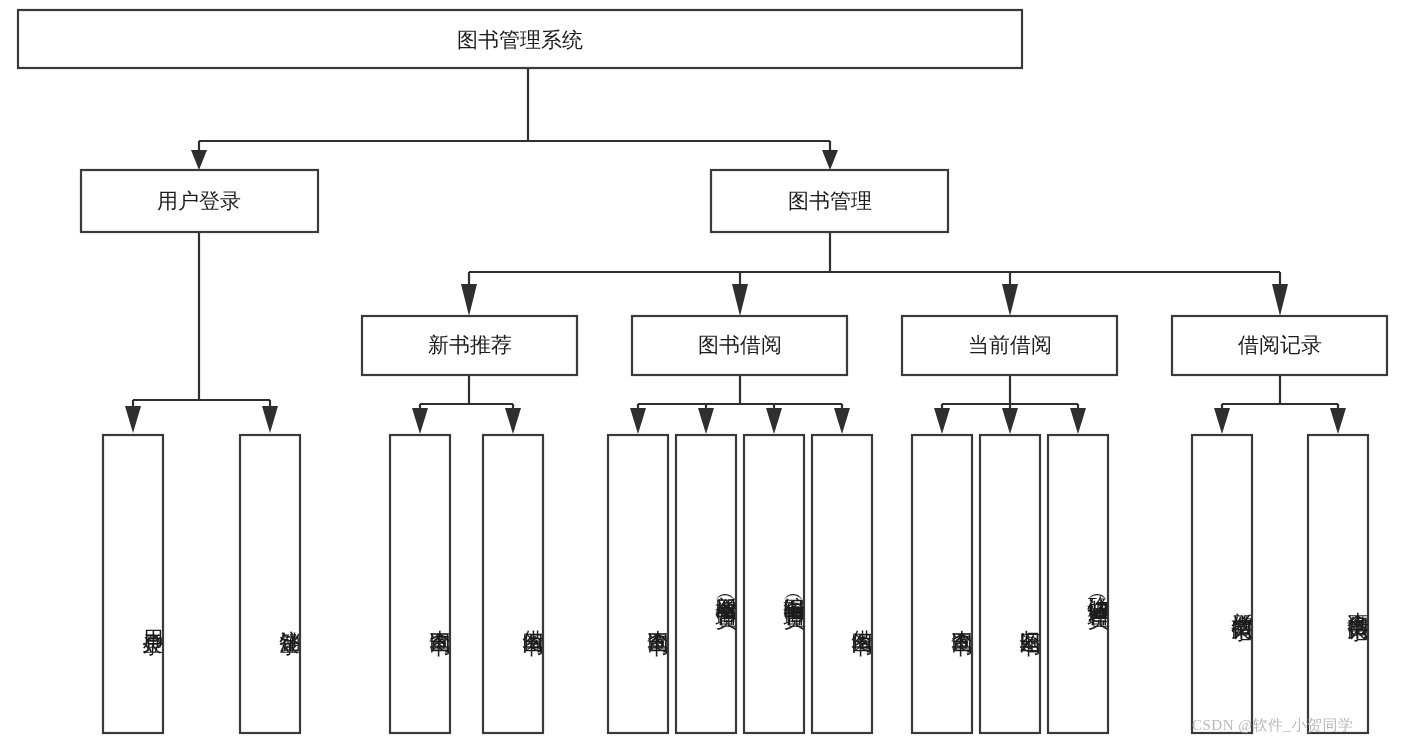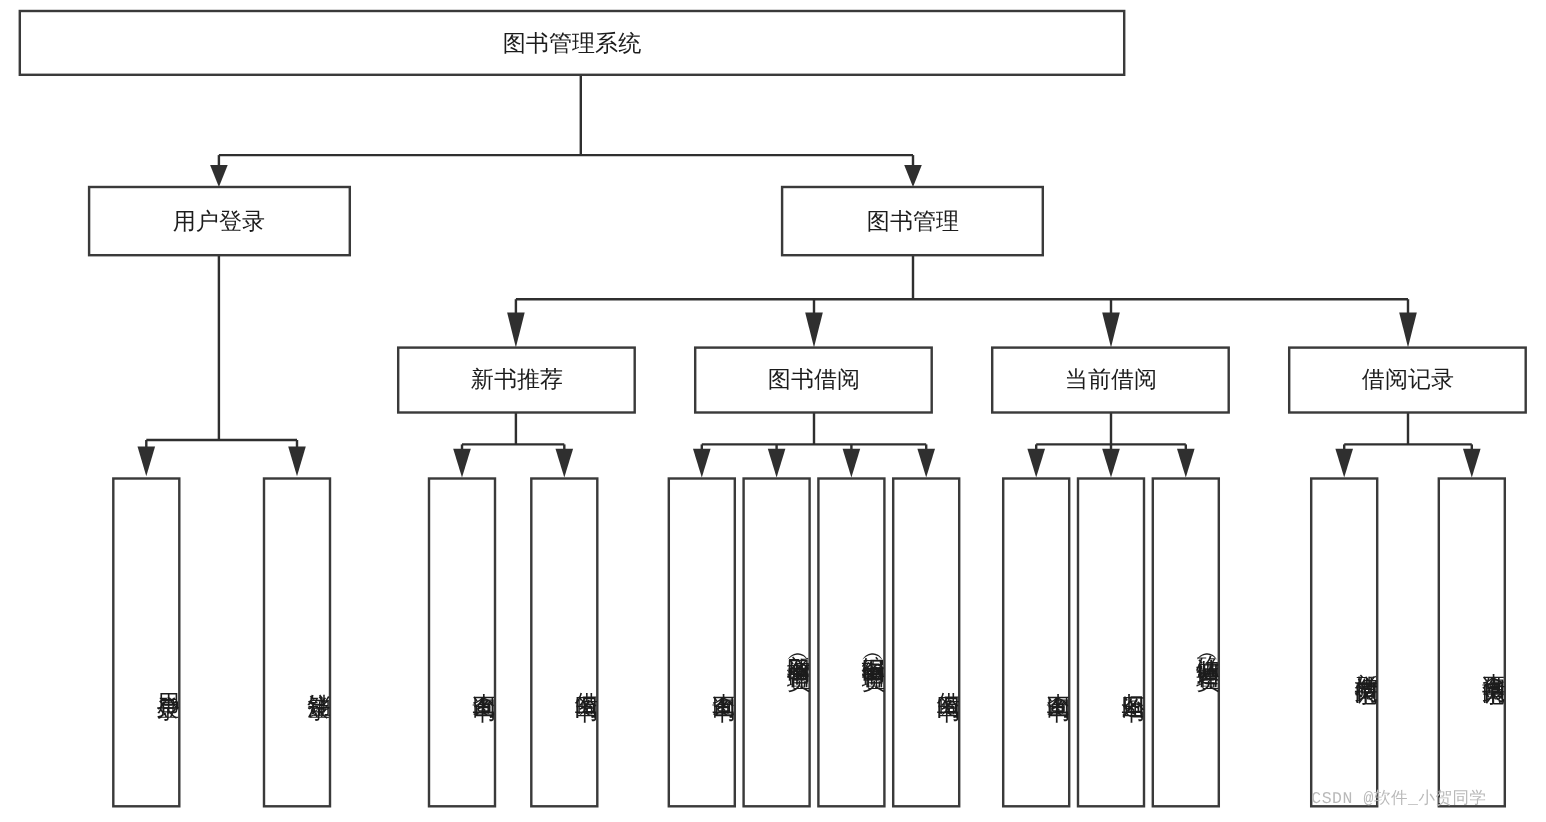--- a/index.html
+++ b/index.html
@@ -61,21 +61,21 @@
     line-height: 1.0;
     color: #1c1c1c;
     letter-spacing: 2px;
     white-space: nowrap;
     pointer-events: none;
   }
   .watermark {
     position: absolute;
     left: 1192px;
     top: 716px;
-    font-family: Liberation Mono, monospace;
+    font-family: Liberation Serif, serif;
     font-size: 15px;
     color: #b9b9b9;
     white-space: nowrap;
     letter-spacing: 0.5px;
   }
 </style>
 </head>
 <body>
 
 <div id="diagram-root">

